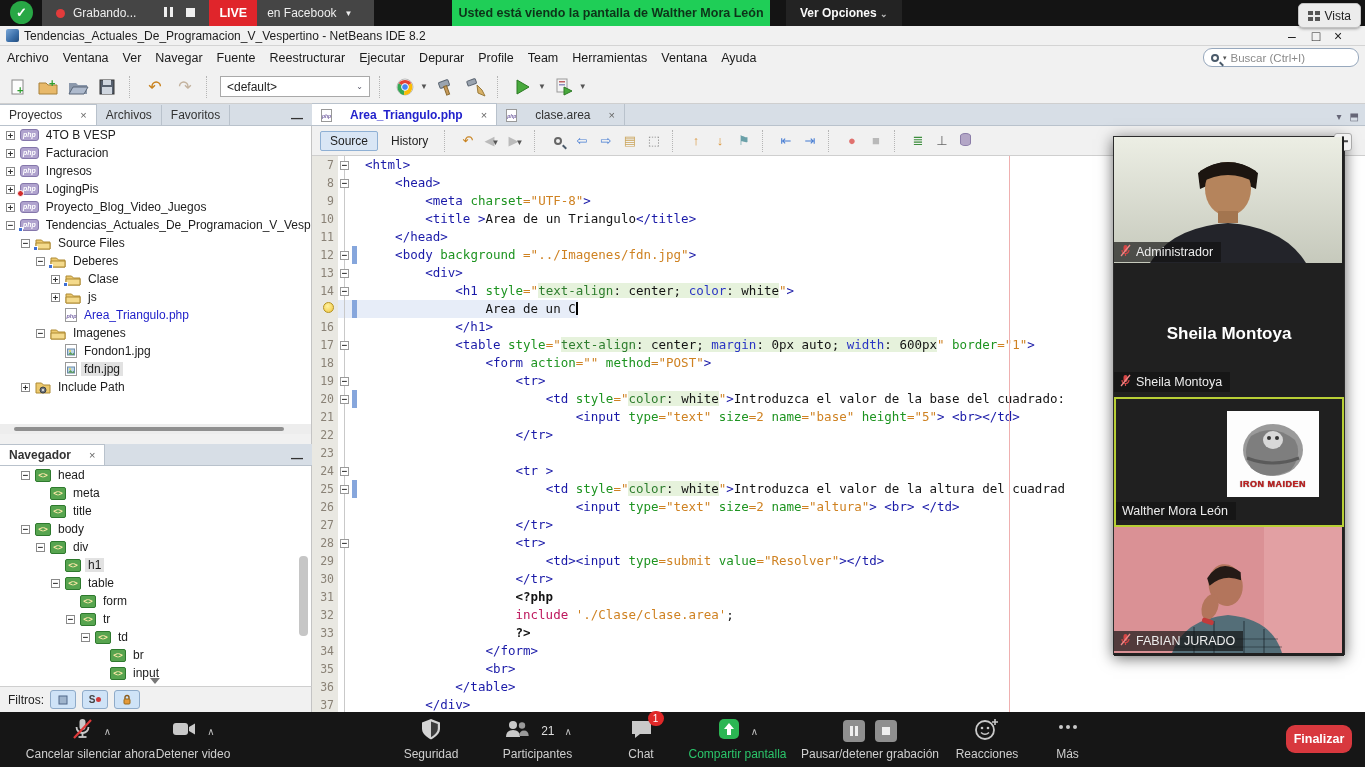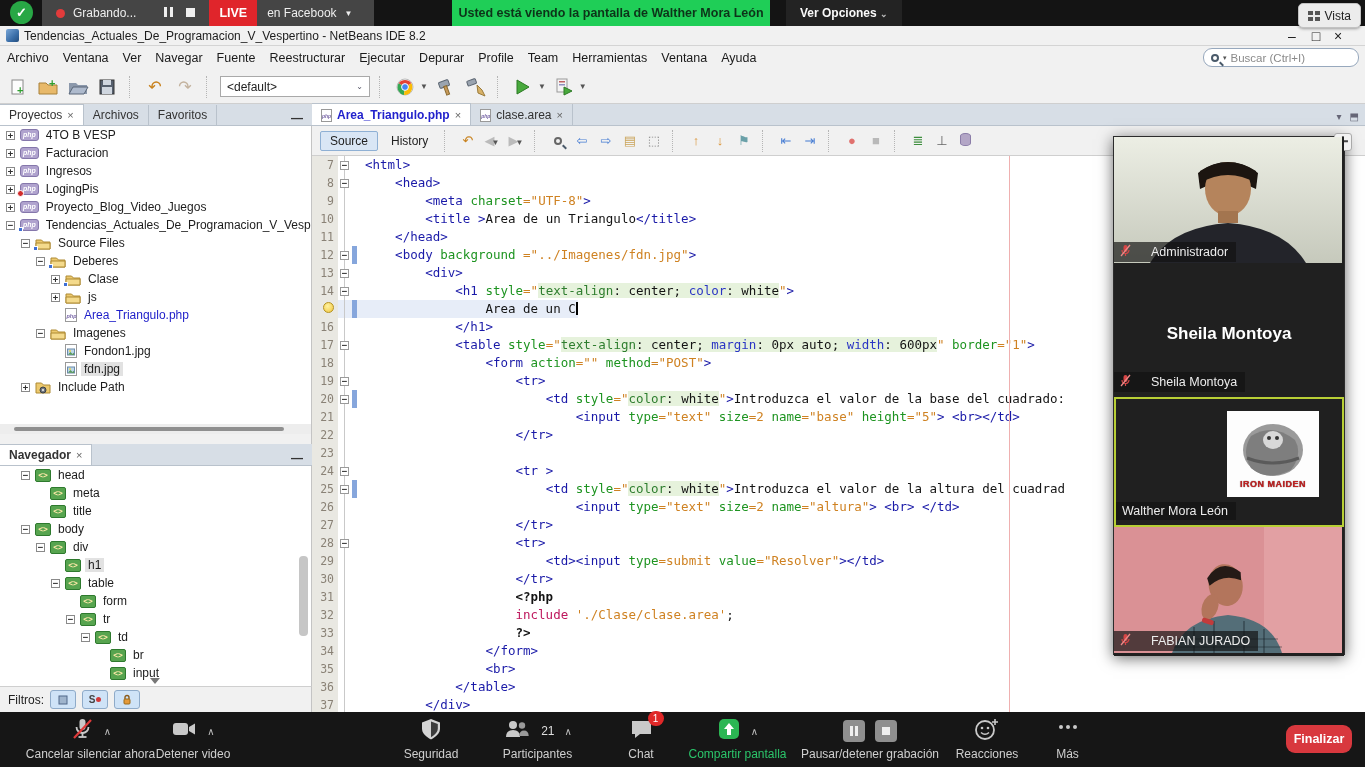--- a/index.html
+++ b/index.html
@@ -36,21 +36,21 @@
   .mag::after { content:""; position:absolute; width:5px; height:2px; background:#4a5a6a; transform:rotate(45deg); left:6px; top:7px; }
 
   #toolbar { left:0; top:70px; width:1365px; height:34px; background:#f1f1f1; border-bottom:1px solid #cfcfcf; display:flex; align-items:center; padding-left:6px; gap:6px; }
   .tb-sep { width:5px; height:22px; border-left:1px dotted #b5b5b5; margin:0 3px; }
   .tb-ic { width:24px; height:24px; display:flex; align-items:center; justify-content:center; font-size:16px; }
   .dd { font-size:8px; color:#555; margin-left:-3px; }
   #cfg-combo { width:150px; height:21px; background:#fff; border:1px solid #a9a9a9; font-size:12px; color:#222; display:flex; align-items:center; justify-content:space-between; padding:0 6px; }
 
   
   .tabrow { background:#d7dee6; border-bottom:1px solid #b9c2cc; display:flex; align-items:flex-end; font-size:12px; color:#333; }
-  .tab { padding:3px 9px; border-right:1px solid #b9c2cc; display:flex; gap:5px; align-items:center; }
+  .tab { padding:3px 9px; border-right:1px solid #b9c2cc; display:flex; gap:18px; align-items:center; }
   .tab.active { background:#fff; border-top:1px solid #b9c2cc; }
   .tab .x { color:#666; font-size:11px; }
   .minbtn { margin-left:auto; padding:0 9px; color:#333; font-weight:bold; }
   #left-tabs { left:0; top:104px; width:312px; height:22px; }
   #projects-tree { left:0; top:126px; width:312px; height:298px; background:#fff; overflow:hidden; border-right:1px solid #c4c4c4; }
   #projects-hscroll { left:0; top:424px; width:312px; height:10px; background:#ededed; border-right:1px solid #c4c4c4; }
   #projects-hthumb { left:14px; top:427px; width:270px; height:4px; background:#8f8f8f; border-radius:2px; }
   #splitgap { left:0; top:434px; width:312px; height:10px; background:#f1f1f1; border-right:1px solid #c4c4c4; }
   #nav-tabs { left:0; top:444px; width:312px; height:22px; }
   #nav-tree { left:0; top:466px; width:312px; height:220px; background:#fff; overflow:hidden; border-right:1px solid #c4c4c4; }
@@ -99,21 +99,21 @@
   .seg-cv { color:#141414; background:#e6f2dc; }
   .seg-caret { display:inline-block; width:2px; height:13px; background:#000; vertical-align:-2px; }
   #margin-line { left:1009px; top:156px; width:1px; height:556px; background:#efb0b0; z-index:5; }
   .bulb { display:inline-block; width:11px; height:11px; border-radius:50%; background:radial-gradient(circle at 40% 35%, #fff3a0, #f2c53d); border:1px solid #b5921f; }
 
   
   #video-panel { left:1113px; top:136px; width:232px; height:519px; background:#0d0d0d; border:1px solid #2c2c2c; box-shadow:0 3px 14px rgba(0,0,0,.6); z-index:40; }
   #drag-handle { position:absolute; right:-8px; top:-4px; width:18px; height:18px; background:#f2f2f2; border:1px solid #aaa; border-radius:3px; color:#444; font:bold 13px/16px "Liberation Sans",sans-serif; text-align:center; }
   .vtile { position:relative; width:100%; height:130px; background:#202020; overflow:hidden; }
   .vtile.active { border:2px solid #b8cf35; }
-  .vlabel { position:absolute; left:0; bottom:5px; background:rgba(18,18,18,.68); color:#ececec; font-size:12.5px; padding:2px 8px 2px 6px; display:flex; align-items:center; gap:20px; }
+  .vlabel { position:absolute; left:0; bottom:5px; background:rgba(18,18,18,.68); color:#ececec; font-size:12.5px; padding:2px 8px 2px 6px; display:flex; align-items:center; gap:5px; }
   .cname { position:absolute; left:0; right:0; top:44%; text-align:center; color:#fff; font-weight:bold; font-size:17px; }
   .logo-box { position:absolute; left:50%; top:12px; transform:translateX(-50%); width:92px; height:86px; background:#fdfdfd; display:flex; align-items:center; justify-content:center; }
 
   
   #bottombar { left:0; top:712px; width:1365px; height:55px; background:#161616; z-index:60; }
   .zitem { position:absolute; top:4px; height:48px; display:flex; flex-direction:column; align-items:center; justify-content:space-between; padding:3px 0; }
   .zlabel { font-size:12px; color:#cfcfcf; white-space:nowrap; }
   .zlabel.accent { color:#2bc46a; }
   .ziconrow { display:flex; align-items:center; gap:10px; height:24px; }
   .chev { color:#bfbfbf; font-size:10px; }

